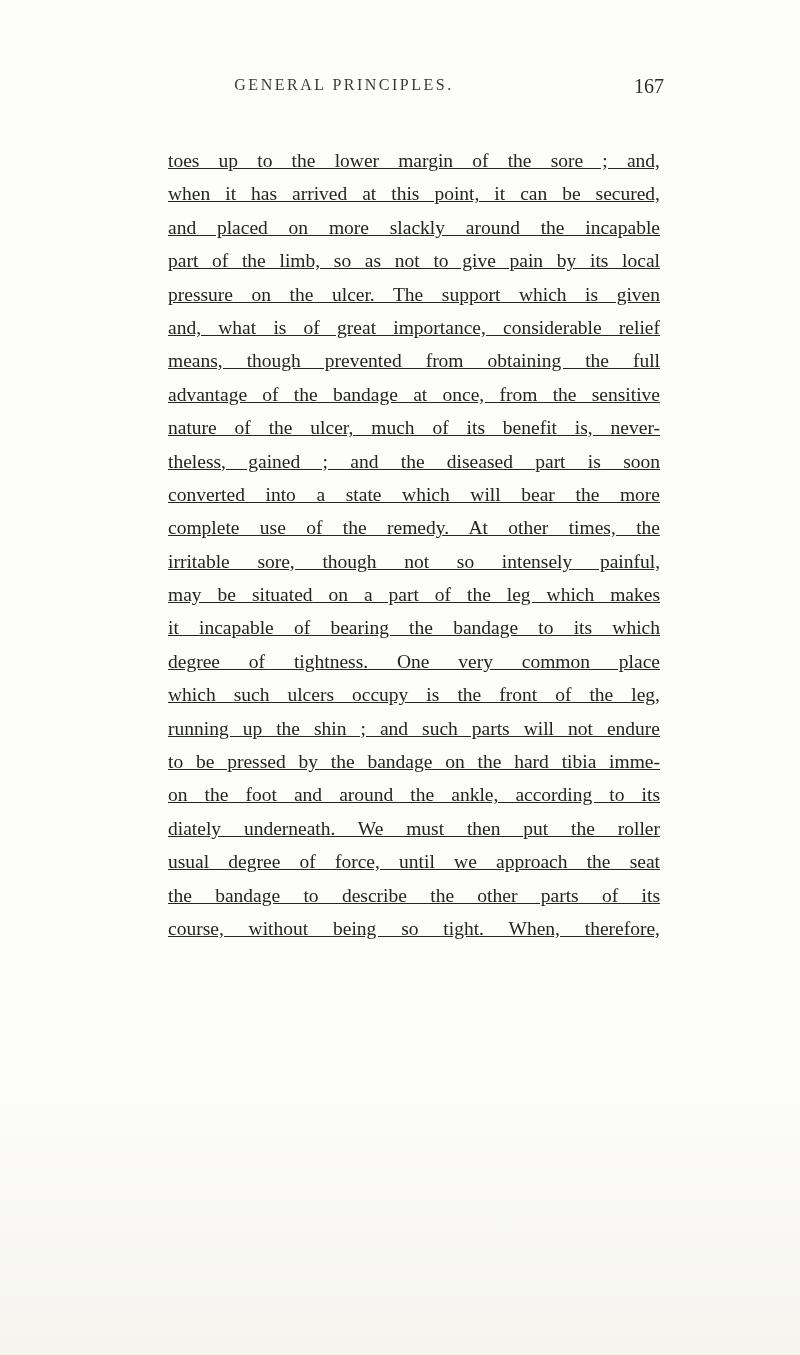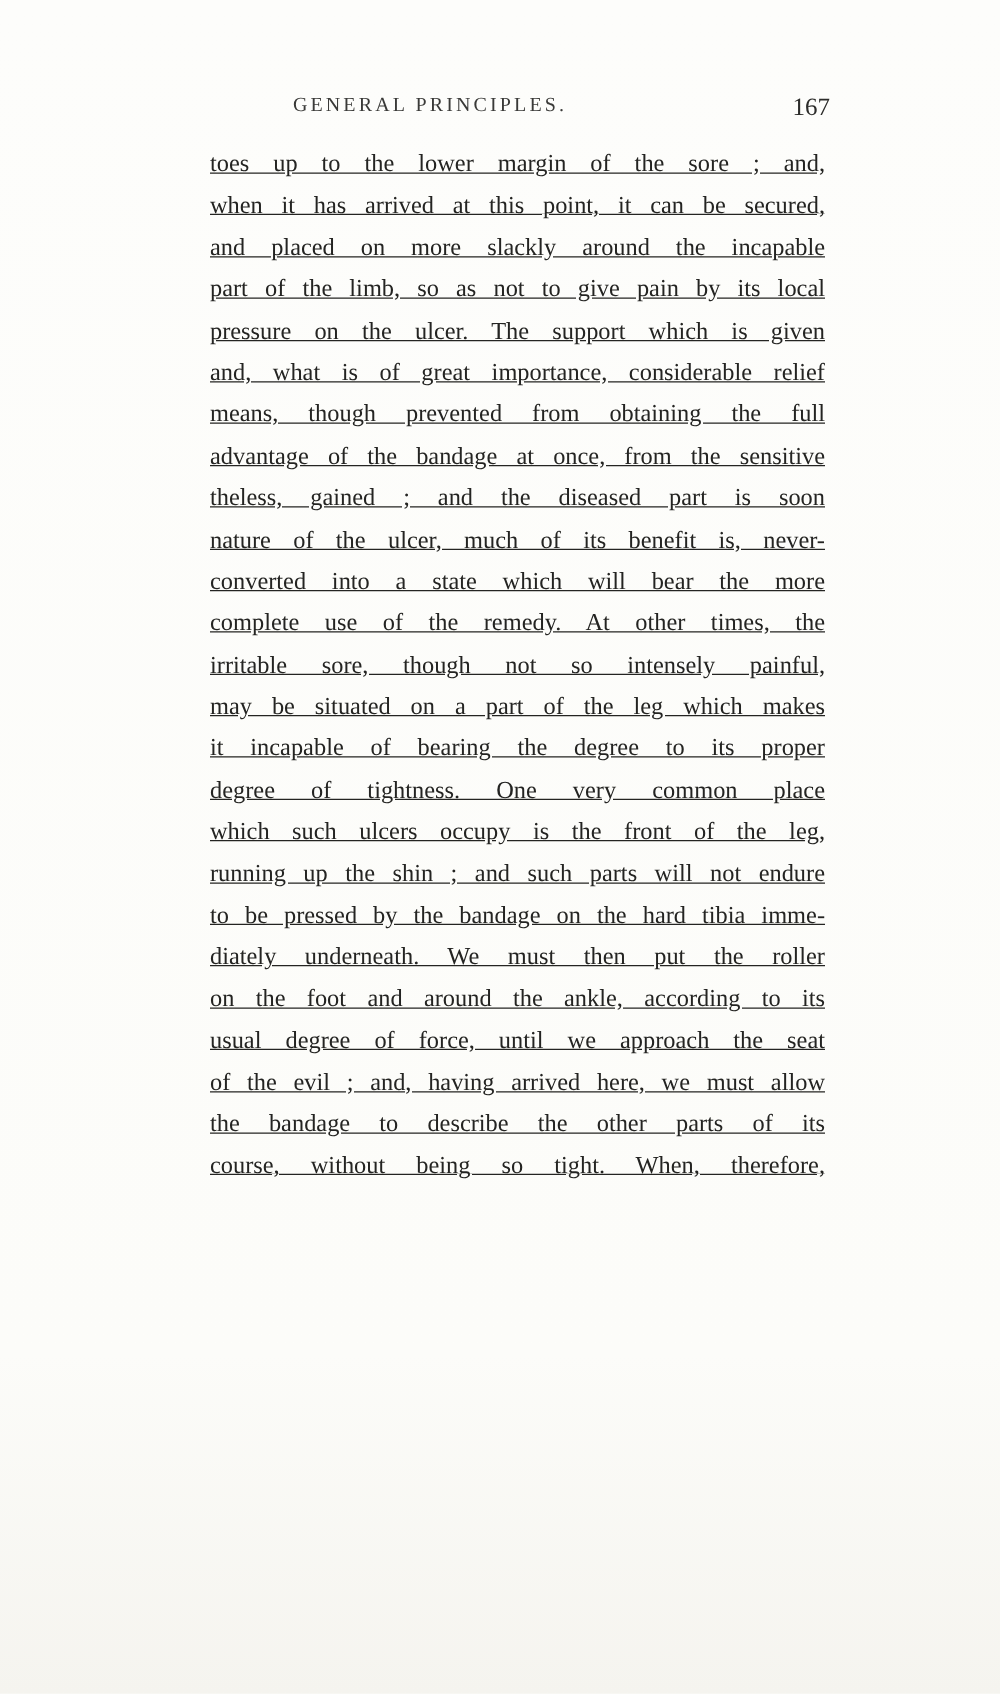--- a/index.html
+++ b/index.html
@@ -17,21 +17,21 @@
   }
   .page-block {
     position: absolute;
     left: 168px;
     top: 76px;
     width: 492px;
   }
   .header-row {
     position: relative;
     height: 26px;
-    margin-bottom: 13px;
+    margin-bottom: 42px;
   }
   .running-head {
     text-align: center;
     transform: translateX(-70px);
     font-size: 16px;
     letter-spacing: 2.5px;
     color: #3a3a38;
   }
   .page-number {
     position: absolute;
@@ -63,31 +63,30 @@
   </div>
   <div class="body-text" id="body-text">
       <div class="line">toes up to the lower margin of the sore ; and,</div>
       <div class="line">when it has arrived at this point, it can be secured,</div>
       <div class="line">and placed on more slackly around the incapable</div>
       <div class="line">part of the limb, so as not to give pain by its local</div>
       <div class="line">pressure on the ulcer. The support which is given</div>
       <div class="line">and, what is of great importance, considerable relief</div>
       <div class="line">means, though prevented from obtaining the full</div>
       <div class="line">advantage of the bandage at once, from the sensitive</div>
+      <div class="line">nature of the ulcer, much of its benefit is, never-</div>
       <div class="line">theless, gained ; and the diseased part is soon</div>
-      <div class="line">nature of the ulcer, much of its benefit is, never-</div>
       <div class="line">converted into a state which will bear the more</div>
       <div class="line">complete use of the remedy. At other times, the</div>
       <div class="line">irritable sore, though not so intensely painful,</div>
       <div class="line">may be situated on a part of the leg which makes</div>
-      <div class="line">it incapable of bearing the degree to its proper</div>
+      <div class="line">it incapable of bearing the bandage to its which</div>
       <div class="line">degree of tightness. One very common place</div>
       <div class="line">which such ulcers occupy is the front of the leg,</div>
       <div class="line">running up the shin ; and such parts will not endure</div>
       <div class="line">to be pressed by the bandage on the hard tibia imme-</div>
+      <div class="line">on the foot and around the ankle, according to its</div>
       <div class="line">diately underneath. We must then put the roller</div>
-      <div class="line">on the foot and around the ankle, according to its</div>
       <div class="line">usual degree of force, until we approach the seat</div>
-      <div class="line">of the evil ; and, having arrived here, we must allow</div>
       <div class="line">the bandage to describe the other parts of its</div>
       <div class="line">course, without being so tight. When, therefore,</div>
     </div>
 </div>
 
 </body></html>

